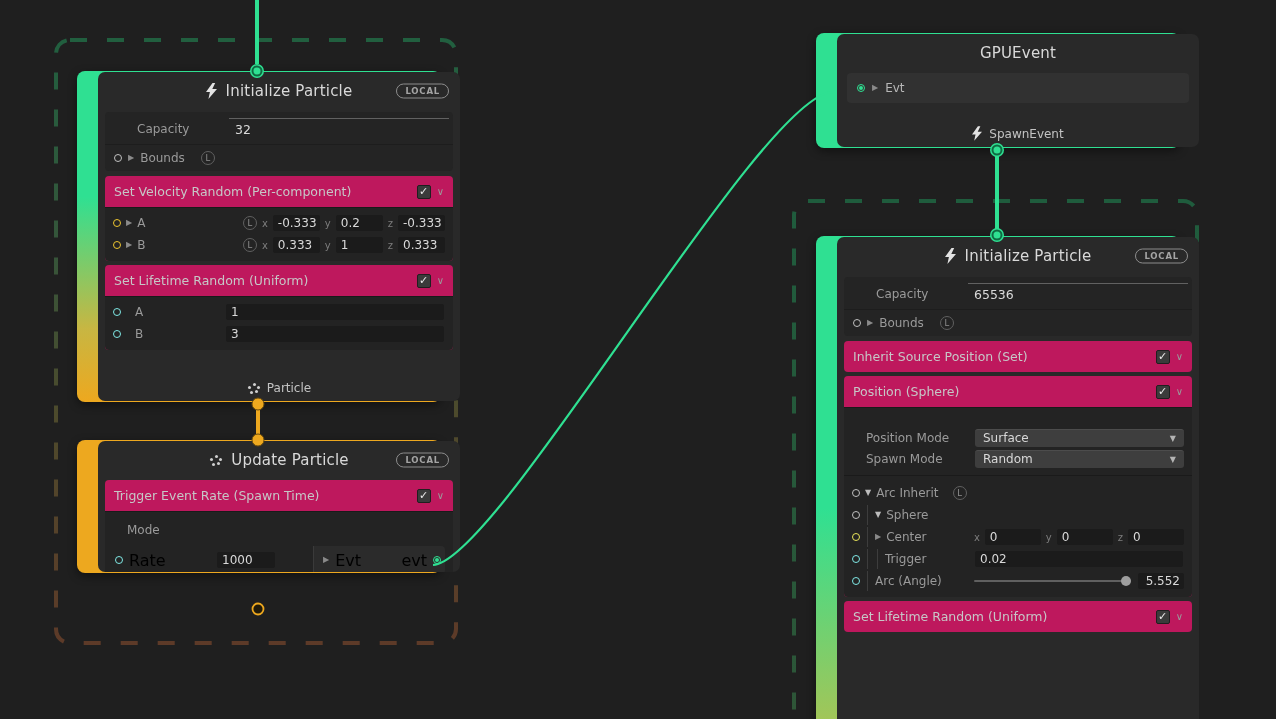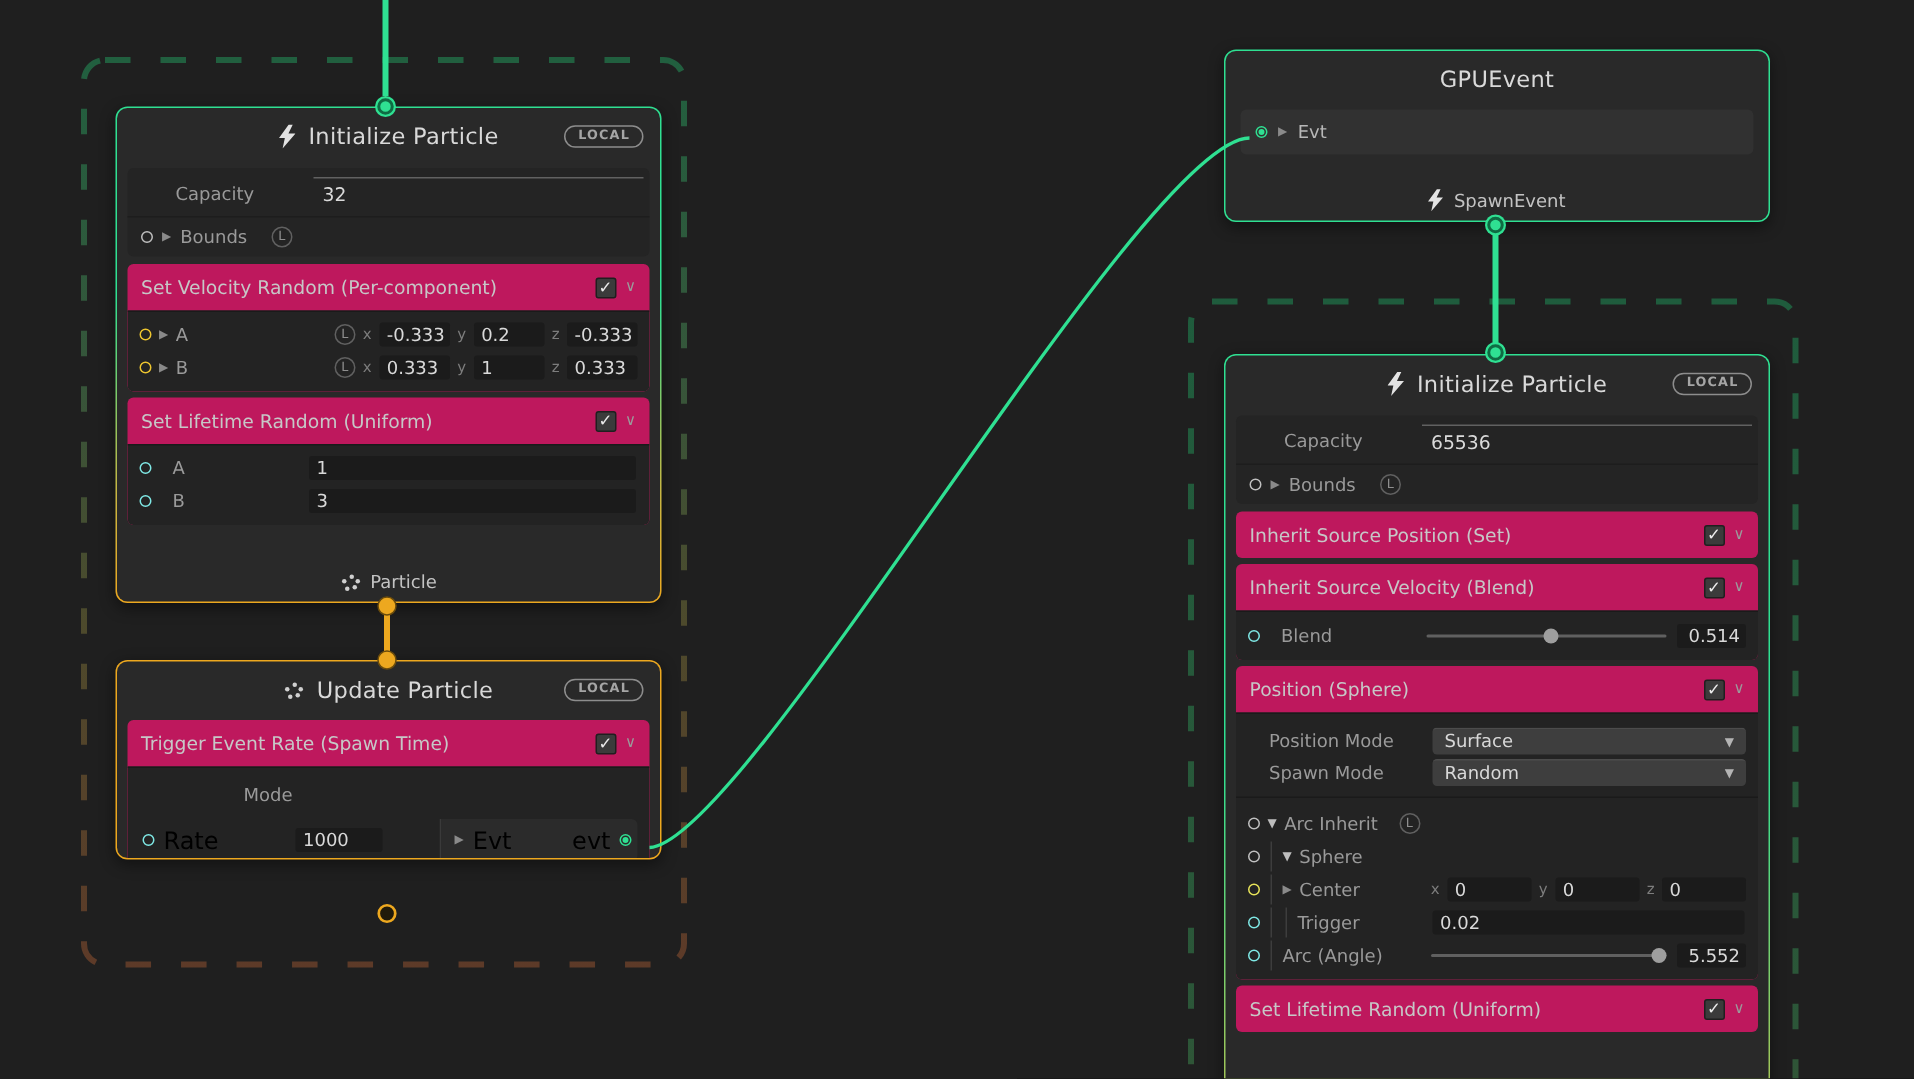--- a/index.html
+++ b/index.html
@@ -10,21 +10,21 @@
   svg.layer { position:absolute; left:0; top:0; pointer-events:none; }
   #bg-layer { z-index:0; }
   #edge-layer { z-index:3; }
 
   
   .node-wrap { position:absolute; border-radius:8px; padding:1px; z-index:2; box-shadow:0 3px 10px rgba(0,0,0,.45); }
   .nb-grad   { background:linear-gradient(180deg,#2fe092 0%,#2fe092 38%,#c8b642 78%,#eda81f 100%); }
   .nb-grad2  { background:linear-gradient(180deg,#2fe092 0%,#2fe092 55%,#a8c455 100%); }
   .nb-green  { background:#2fe092; }
   .nb-orange { background:#eda81f; }
-  .node { background:#292929; border-radius:7px; width:100%; height:100%; display:flex; flex-direction:column; overflow:hidden; }
+  .node { background:#292929; border-radius:7px; width:100%; height:100%; display:flex; flex-direction:column; overflow:hidden;margin-left:20px; }
 
   .title { position:relative; height:37px; flex:none; display:flex; align-items:center; justify-content:center; gap:9px; color:#d9d9d9; font-size:15px; letter-spacing:.2px; }
   .badge-local { position:absolute; right:11px; top:50%; transform:translateY(-50%); border:1px solid #8d8d8d; border-radius:9px; padding:1.5px 8px; font-size:8.5px; font-weight:bold; letter-spacing:.8px; color:#a5a5a5; }
 
   .block { background:#be185d; border-radius:4px; margin:2px 7px; flex:none; overflow:hidden; }
   .block-hd { display:flex; align-items:center; gap:6px; padding:8px 9px; color:#c7c7c7; font-size:12.5px; }
   .block-hd .sp { flex:1; }
   .checkbox { width:14px; height:14px; border-radius:2px; background:#3b3b3b; border:1px solid #1f1f1f; color:#ececec; font-size:11px; line-height:12px; text-align:center; flex:none; }
   .checkbox::after { content:'✓'; }
   .chev { color:#9b9b9b; font-size:10px; flex:none; }
@@ -203,21 +203,21 @@
       <div class="block">
         <div class="block-hd">
           <span>Trigger Event Rate (Spawn Time)</span>
           <span class="sp"></span>
           <span class="checkbox"></span>
           <span class="chev"></span>
         </div>
         <div class="block-bd" style="gap:6px; padding:8px 8px;">
           <div class="prow">
             <span style="width:9px;"></span>
-            <span class="rlabel" style="width:88px;text-align:right;">Mode</span>
+            <span class="rlabel" style="width:88px;">Mode</span>
           </div>
           <div class="raterow">
             <div class="rate-left">
               <span class="port cyan"></span>
               <span class="rlabel" style="width:82px;">Rate</span>
               <span class="field rate">1000</span>
             </div>
             <div class="rate-right">
               <span class="tri-r"></span>
               <span>Evt</span>
@@ -279,49 +279,29 @@
 
       <div class="block">
         <div class="block-hd">
           <span>Inherit Source Position (Set)</span>
           <span class="sp"></span>
           <span class="checkbox"></span>
           <span class="chev"></span>
         </div>
       </div>
 
-      <div class="block">
-        <div class="block-hd">
-          <span>Inherit Source Velocity (Blend)</span>
-          <span class="sp"></span>
-          <span class="checkbox"></span>
-          <span class="chev"></span>
-        </div>
-        <div class="block-bd" style="padding:6px 8px;">
-          <div class="prow">
-            <span class="port cyan"></span>
-            <span class="ind"></span>
-            <span class="rlabel" style="width:90px;">Blend</span>
-            <span class="slider">
-              <span class="track"></span>
-                <span class="handle" style="left:49%;"></span>
-            </span>
-            <span class="valbox">0.514</span>
-          </div>
-        </div>
-      </div>
 
       <div class="block">
         <div class="block-hd">
           <span>Position (Sphere)</span>
           <span class="sp"></span>
           <span class="checkbox"></span>
           <span class="chev"></span>
         </div>
-        <div class="block-bd" style="padding:8px 8px 6px;">
+        <div class="block-bd" style="padding:20px 8px 6px;">
           <div class="prow" style="height:19px;">
             <span style="width:9px;"></span>
             <span class="rlabel" style="width:104px;">Position Mode</span>
             <span class="dd">
                 <span>Surface</span>
               </span>
           </div>
           <div class="prow" style="height:19px;">
             <span style="width:9px;"></span>
             <span class="rlabel" style="width:104px;">Spawn Mode</span>

